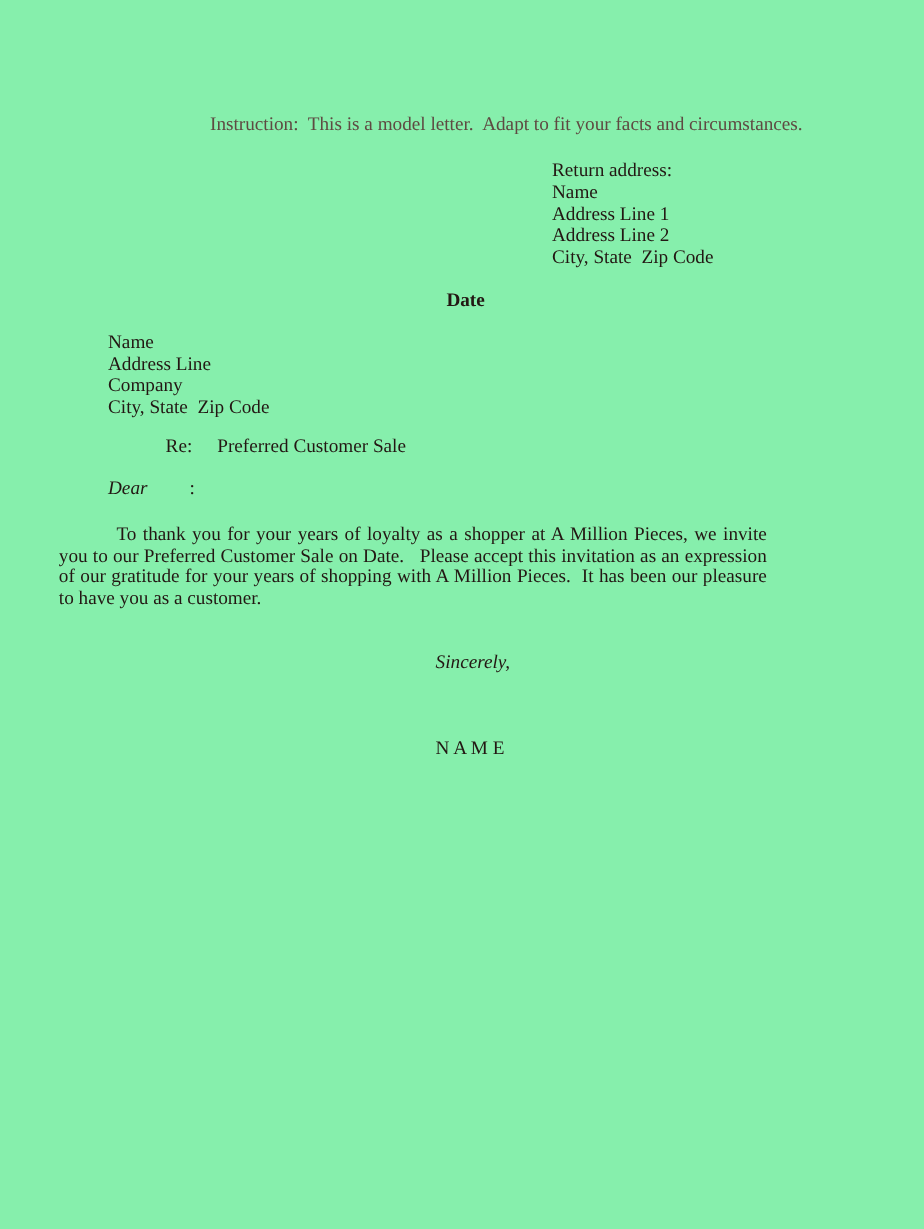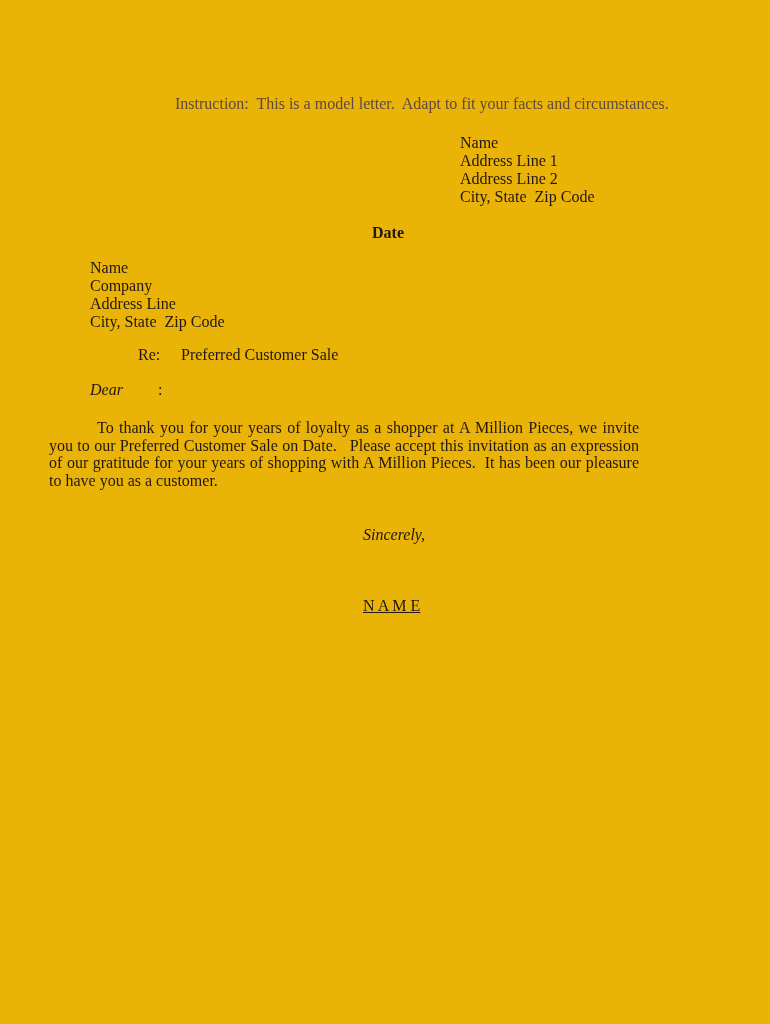--- a/index.html
+++ b/index.html
@@ -4,21 +4,21 @@
 <style>
   html, body {
     margin: 0;
     padding: 0;
     background: #ffffff;
   }
   .page {
     position: relative;
     width: 770px;
     height: 1024px;
-    background: #eab308;
+    background: #86efac;
     font-family: "Liberation Serif", "DejaVu Serif", serif;
     font-size: 16px;
     line-height: 18px;
     color: #231713;
     overflow: hidden;
   }
   .line { white-space: pre-wrap; }
 
   .instruction {
     margin-top: 95px;
@@ -68,43 +68,43 @@
   }
   .closing {
     margin-top: 37px;
     padding-left: 363px;
     font-style: italic;
   }
   .signature {
     margin-top: 53px;
     padding-left: 363px;
     white-space: pre;
-    text-decoration: underline;
   }
 </style>
 </head>
 <body>
 
 <div class="page">
 
   <div class="instruction">Instruction:  This is a model letter.  Adapt to fit your facts and circumstances.</div>
 
   <div class="return-address">
+    <div class="line">Return address:</div>
     <div class="line">Name</div>
     <div class="line">Address Line 1</div>
     <div class="line">Address Line 2</div>
     <div class="line">City, State  Zip Code</div>
   </div>
 
   <div class="date-line">Date</div>
 
   <div class="recipient">
     <div class="line">Name</div>
+    <div class="line">Address Line</div>
     <div class="line">Company</div>
-    <div class="line">Address Line</div>
     <div class="line">City, State  Zip Code</div>
   </div>
 
   <div class="re-line">
     <span class="re-label">Re:</span><span class="line">Preferred Customer Sale</span>
   </div>
 
   <div class="salutation">
     <span class="salutation-word">Dear</span><span>:</span>
   </div>

